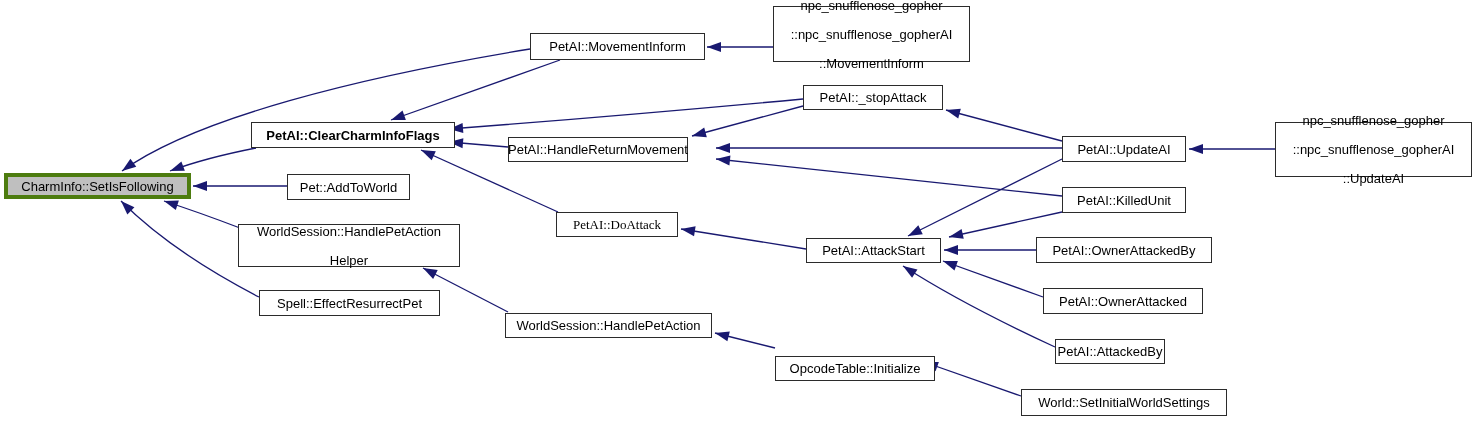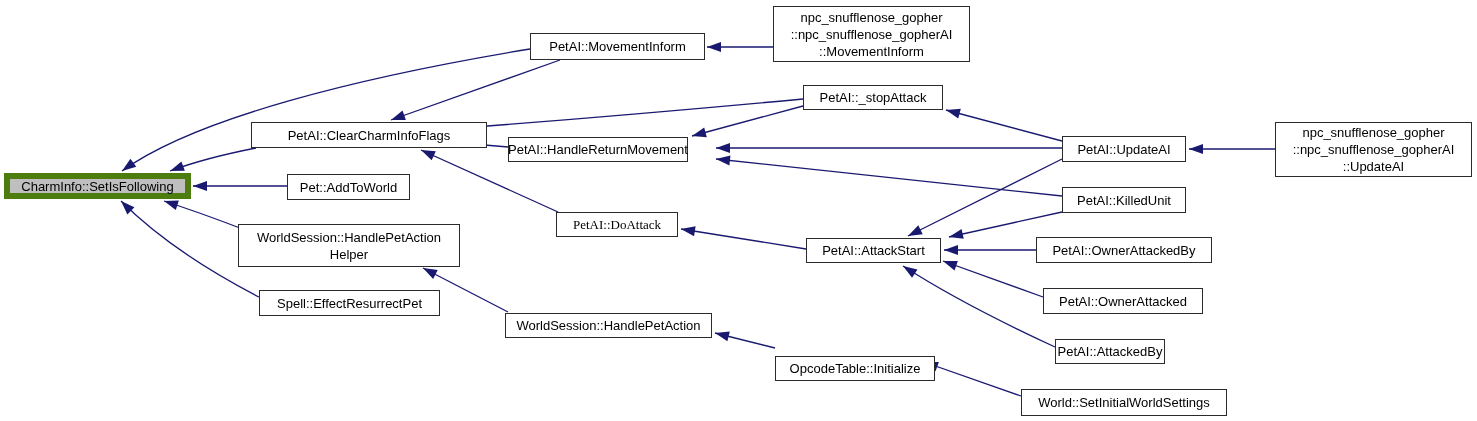--- a/index.html
+++ b/index.html
@@ -29,25 +29,27 @@
     align-items: center;
     justify-content: center;
     background: #ffffff;
     border: 1.5px solid #2b2b2b;
     color: #000000;
     font-size: 13px;
     line-height: 17px;
     white-space: nowrap;
     text-align: center;
     cursor: pointer;
+    gap: 12px;
   }
   .graph-node.main {
     background: #bfbfbf;
-    border: 6px solid #4d7c0f;
+    border: 4px solid #4d7c0f;
     cursor: default;
+    justify-content: flex-end;
   }
   .graph-node span { display: block; }
 </style>
 </head>
 <body>
 
 <div id="graph-canvas">
   <svg id="edges-layer" width="1477" height="421" viewBox="0 0 1477 421">
       <path d="M530,49 C360,77 195,118 122,171" fill="none" stroke="#191970" stroke-width="1.3"></path>
       <polygon points="122,171 136.26657435301018,166.82090246224953 130.3914504935732,158.7287507313269" fill="#191970"></polygon>
@@ -95,21 +97,21 @@
       <polygon points="423,268 433.1344525280249,278.8762526615195 437.7315237778506,269.9955468379925" fill="#191970"></polygon>
       <path d="M775,348 L715,333" fill="none" stroke="#191970" stroke-width="1.3"></path>
       <polygon points="715,333 727.369316876853,341.2462112512353 729.7946731272164,331.54478624978196" fill="#191970"></polygon>
       <path d="M1021,396 L924,362" fill="none" stroke="#191970" stroke-width="1.3"></path>
       <polygon points="924,362 935.557973381979,371.3495054041092 938.8658108818719,361.9124395955911" fill="#191970"></polygon>
     </svg>
   <div id="nodes-layer">
       <div class="graph-node main" style="left: 4px; top: 173px; width: 187px; height: 26px;">
         <span>CharmInfo::SetIsFollowing</span>
       </div>
-      <div class="graph-node" style="left: 251px; top: 122px; width: 236px; height: 26px;">
+      <div class="graph-node" style="left: 251px; top: 122px; width: 204px; height: 26px; font-weight: bold;">
         <span>PetAI::ClearCharmInfoFlags</span>
       </div>
       <div class="graph-node" style="left: 287px; top: 174px; width: 123px; height: 26px;">
         <span>Pet::AddToWorld</span>
       </div>
       <div class="graph-node" style="left: 530px; top: 33px; width: 175px; height: 27px;">
         <span>PetAI::MovementInform</span>
       </div>
       <div class="graph-node" style="left: 773px; top: 6px; width: 197px; height: 56px;">
         <span>npc_snufflenose_gopher</span>

